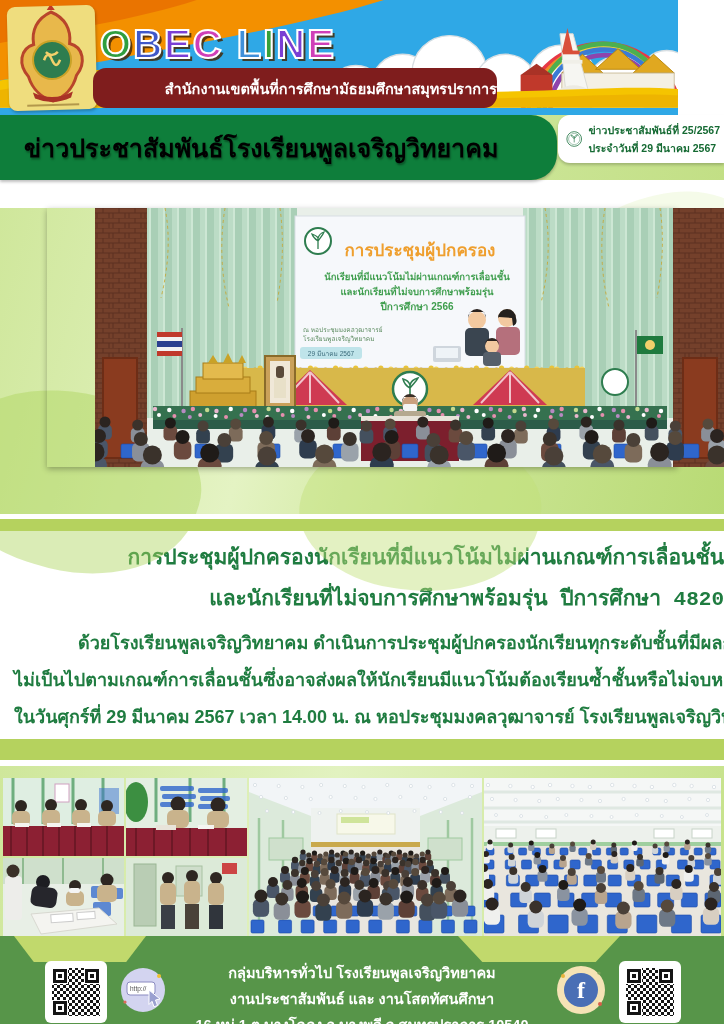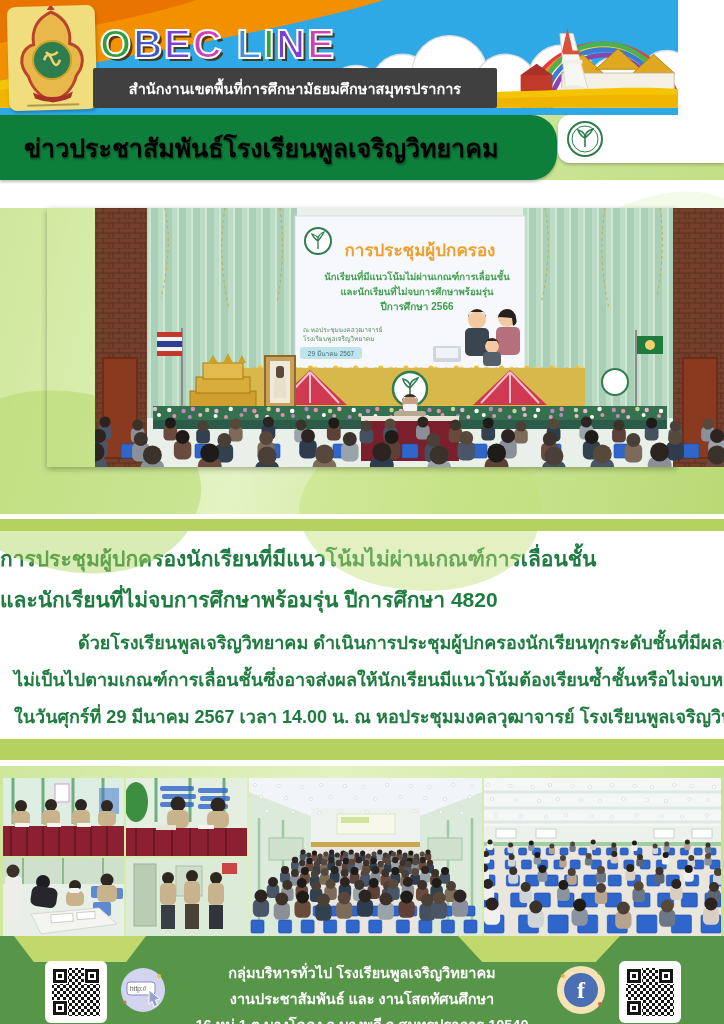--- a/index.html
+++ b/index.html
@@ -6,22 +6,22 @@
   *{box-sizing:border-box;}
   .page{position:relative;width:724px;height:1024px;margin:0 auto;background:#fff;overflow:hidden;
         font-family:"Liberation Sans",sans-serif;}
   
   .banner{position:relative;width:678px;height:115px;overflow:hidden;background:#2fa8e6;}
   .banner svg{position:absolute;inset:0;}
   .obec{position:absolute;left:100px;top:22px;font-size:40px;font-weight:bold;letter-spacing:2px;
         -webkit-text-stroke:2px #ffffff;text-shadow:3px 3px 0 rgba(66,42,10,.85);}
   .emblem-card{position:absolute;left:8px;top:6px;width:88px;height:104px;background:#efdd7e;
         border-radius:8px;box-shadow:1px 2px 3px rgba(0,0,0,.25);transform:rotate(-1.5deg);}
-  .district{position:absolute;left:93px;top:68px;width:404px;height:40px;background:#404040;
-        border-radius:2px;color:#fff;display:flex;align-items:center;justify-content:center;
+  .district{position:absolute;left:93px;top:68px;width:404px;height:40px;background:#7f1d1d;
+        border-radius:13px;color:#fff;display:flex;align-items:center;justify-content:flex-end;
         font-size:14.5px;font-weight:bold;white-space:nowrap;}
   
   .header-row{position:relative;width:724px;height:65px;
         background:linear-gradient(100deg,#d9ecae,#cfe79d 60%,#c2df85);}
   .title-bar{position:absolute;left:0;top:0;width:557px;height:65px;background:#0e7e3b;
         border-radius:0 26px 26px 0;display:flex;align-items:center;box-shadow:0 2px 3px rgba(0,0,0,.25);}
   .title-bar span{color:#000000;font-weight:bold;font-size:25px;padding-left:24px;white-space:nowrap;
         text-shadow:1px 2px 2px rgba(0,0,0,.35);}
   .info-card{position:absolute;right:0;top:0;width:166px;height:48px;background:#fff;
         border-radius:12px 0 0 12px;display:flex;align-items:center;gap:6px;padding:3px 4px 3px 8px;
@@ -34,21 +34,21 @@
   .blob{position:absolute;border-radius:58% 42% 55% 45%;opacity:.45;}
   .b1{left:-60px;bottom:-40px;width:260px;height:180px;background:#aed45e;transform:rotate(18deg);}
   .b2{right:-40px;top:-10px;width:220px;height:150px;background:#e9f6cf;transform:rotate(-14deg);}
   .b3{left:300px;bottom:-60px;width:240px;height:160px;background:#c2e077;transform:rotate(8deg);}
   .main-photo{position:relative;width:630px;height:259px;margin:28px auto 0;box-shadow:0 2px 6px rgba(0,0,0,.3);padding-left:48px;}
   .sep1{position:absolute;left:0;bottom:0;width:100%;}
   .sep1 .w{height:5px;background:#fff;}
   .sep1 .l{height:12px;background:#b5d25e;}
   
   .article{width:724px;height:208px;background:#fff;padding-top:8px;}
-  .article .t{color:#1f7c40;font-weight:bold;font-size:21px;text-align:left;line-height:1.95;white-space:nowrap;}
+  .article .t{color:#1f7c40;font-weight:bold;font-size:21px;text-align:right;line-height:1.95;white-space:nowrap;font-family:Liberation Mono, monospace;}
   .article .b{color:#1f7c40;font-weight:bold;font-size:18px;line-height:2.05;padding:0 14px;white-space:nowrap;}
   .article .b.first{text-indent:64px;margin-top:4px;}
   .sep2{width:724px;height:27px;}
   .sep2 .l{height:21px;background:#b5d25e;}
   .sep2 .w{height:6px;background:#fff;}
   
   .collage-area{position:relative;width:724px;height:170px;
         background:linear-gradient(100deg,#cfe79b,#e2f2c0 45%,#c6e28a);}
   .collage{position:absolute;left:3px;top:12px;display:flex;gap:2px;}
   .grid2{display:grid;grid-template-columns:121px 121px;grid-template-rows:78px 78px;gap:2px;}
@@ -141,20 +141,24 @@
   <div class="header-row">
     <div class="title-bar">
       <span>ข่าวประชาสัมพันธ์โรงเรียนพูลเจริญวิทยาคม</span>
     </div>
     <div class="info-card">
       <svg width="38" height="38" viewBox="0 0 38 38">
         <circle cx="19" cy="19" r="17" fill="#fff" stroke="#2e7d4f" stroke-width="2"></circle>
         <circle cx="19" cy="19" r="13" fill="none" stroke="#2e7d4f" stroke-width="1"></circle>
         <path d="M19 27 L19 14 M19 18 C15 16 13 13 12 10 C16 11 18 13 19 16 M19 16 C20 12 23 10 27 9 C25 13 22 15 19 18" stroke="#2e7d4f" stroke-width="1.6" fill="none"></path>
       </svg>
+      <div class="txt">
+        <div>ข่าวประชาสัมพันธ์ที่ 25/2567</div>
+        <div>ประจำวันที่ 29 มีนาคม 2567</div>
+      </div>
     </div>
   </div>
 
   <div class="stage-area">
     <div class="blob b1"></div>
     <div class="blob b2"></div>
     <div class="blob b3"></div>
 
     <div class="main-photo">
       <svg viewBox="0 0 630 259" width="630" height="259">

